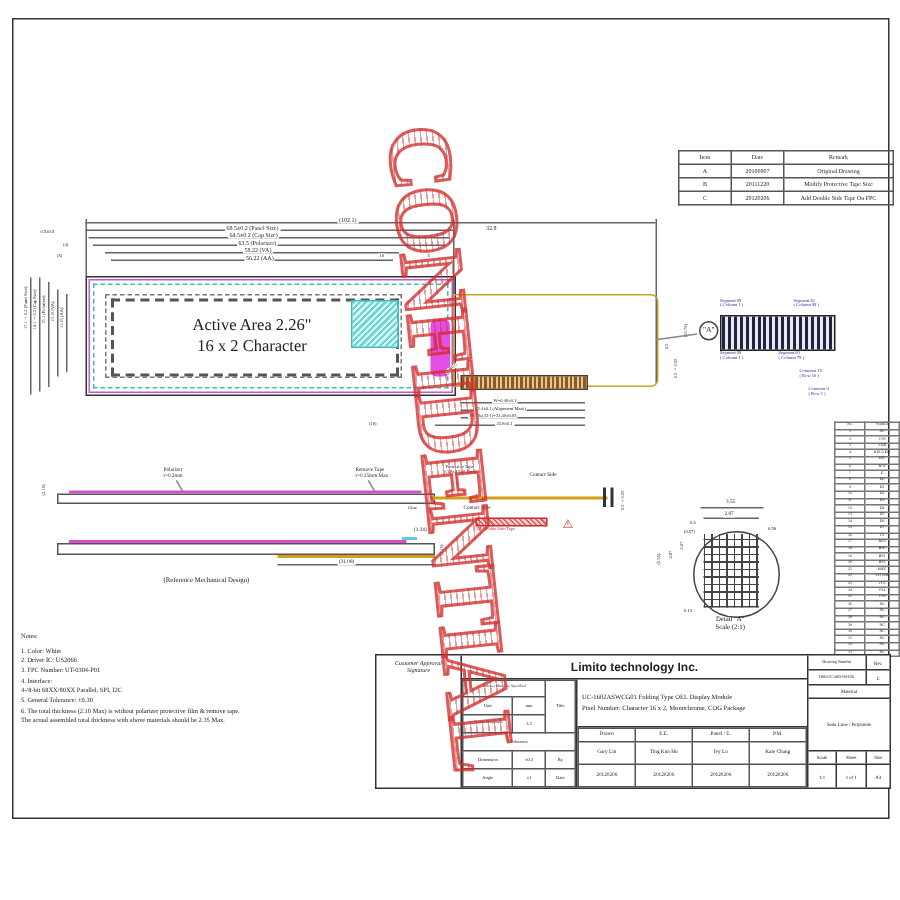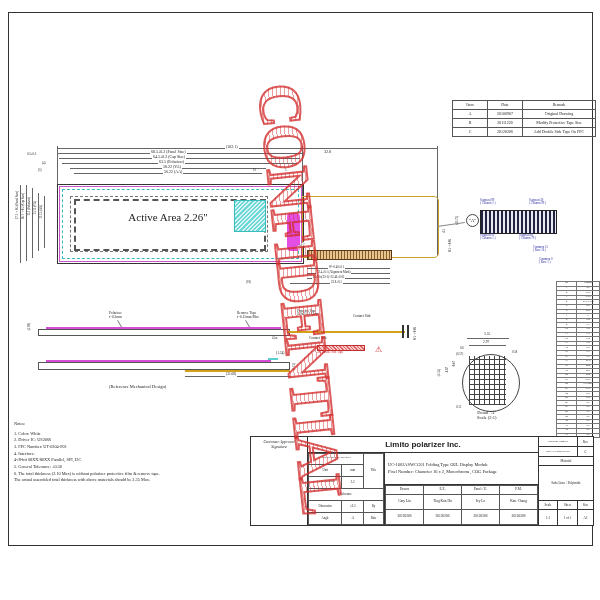--- a/index.html
+++ b/index.html
@@ -136,20 +136,21 @@
 
   <div class="abs" style="left:57px;top:184px;width:245px;height:78px;border:1px solid #333;"></div>
   <div class="abs" style="left:59px;top:186px;width:241px;height:74px;border:1px solid #cc55cc;"></div>
   <div class="abs" style="left:62px;top:189px;width:235px;height:68px;border:1px dashed #3bbcbc;"></div>
   <div class="abs" style="left:70px;top:196px;width:196px;height:54px;border:1px dashed #777;"></div>
   <div class="abs" style="left:74px;top:199px;width:188px;height:48px;border:2px dashed #555;"></div>
   <div class="abs hatch-cyan" style="left:234px;top:200px;width:30px;height:30px;"></div>
   <div class="abs" style="left:287px;top:213px;width:13px;height:38px;background:#e24fe2;border-radius:4px;"></div>
   <div class="abs ctr" style="left:80px;top:210px;width:176px;font-size:11px;line-height:1.3;">
     <div>Active Area 2.26"</div>
+    <div>16 x 2 Character</div>
   </div>
 
   <div class="abs" style="left:302px;top:196px;width:135px;height:60px;border:1px solid #c9a227;border-radius:0 5px 5px 0;"></div>
   <div class="abs hatch-brown" style="left:307px;top:250px;width:83px;height:8px;"></div>
   <div class="lbl fs3" style="left:296px;top:244px;transform:rotate(-35deg);">5-R0.5</div>
   <div class="hl" style="left:307px;top:268px;width:83px;"></div>
   <div class="hl" style="left:307px;top:273px;width:83px;"></div>
   <div class="hl" style="left:307px;top:278px;width:83px;"></div>
   <div class="hl" style="left:290px;top:283px;width:100px;"></div>
   <div class="lbl ctr fs3" style="left:328px;top:266px;">W=0.40±0.1</div>
@@ -439,21 +440,21 @@
         <div>    The actual assembled total thickness with above materials should be 2.35 Max.</div>
       </div>
   </div>
 
   <div id="tblock">
     <div class="tb-cell" style="width:56px;padding-top:2px;text-align:center;font-style:italic;font-size:4px;">
       <div>Customer Approval</div>
       <div>Signature</div>
     </div>
     <div id="tb-main" class="tb-cell">
-      <div id="tb-company">Limito polarizer Inc.</div>
+      <div id="tb-company">Limito technology Inc.</div>
       <div id="tb-low">
         <div id="tb-left">
           <table>
             <tbody>
                 <tr>
               <td colspan="2" style="width:56px;font-size:2.6px;">Unless Otherwise Specified</td>
               <td rowspan="3" style="width:20px;">Title</td>
             </tr>
             <tr>
               <td style="width:34px;">Unit</td>

